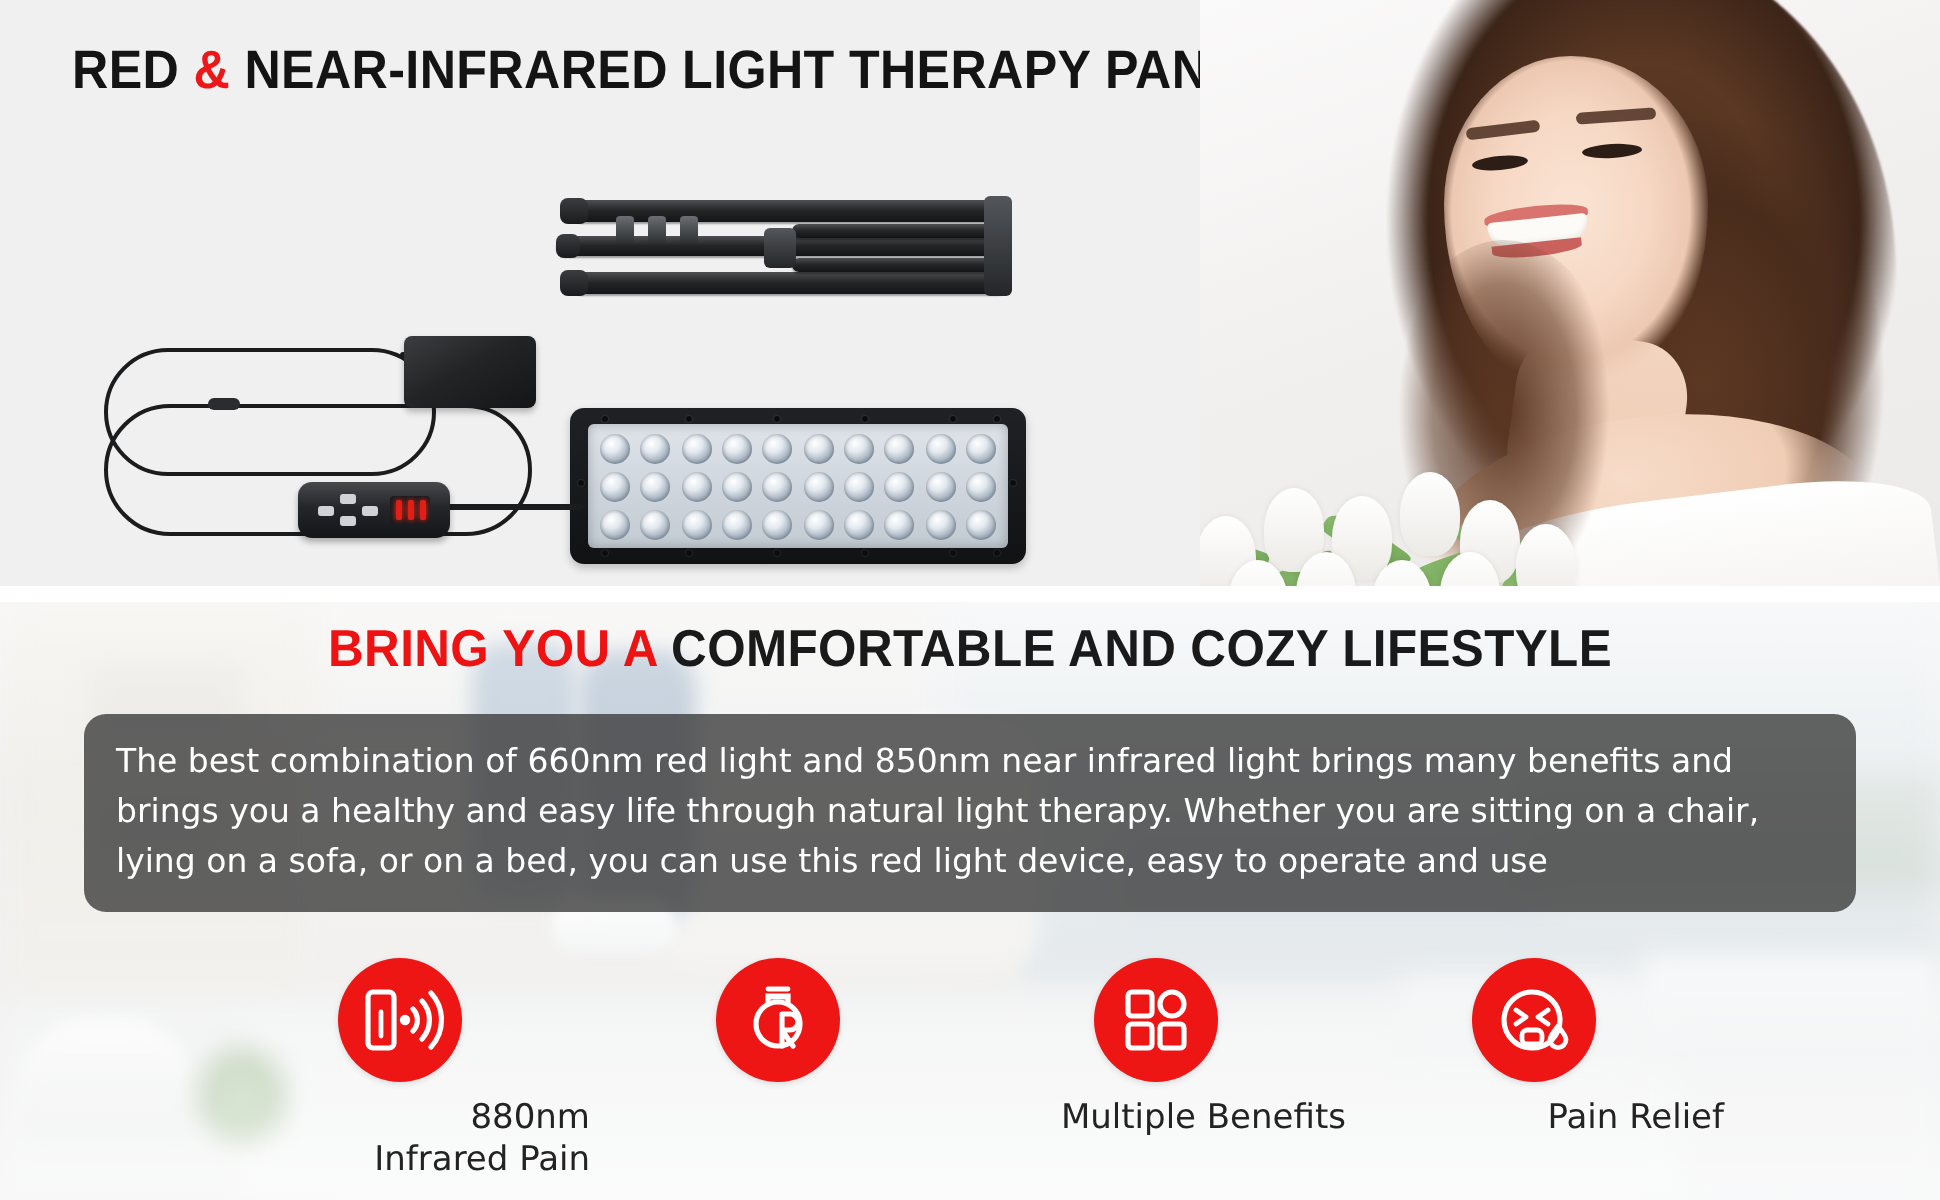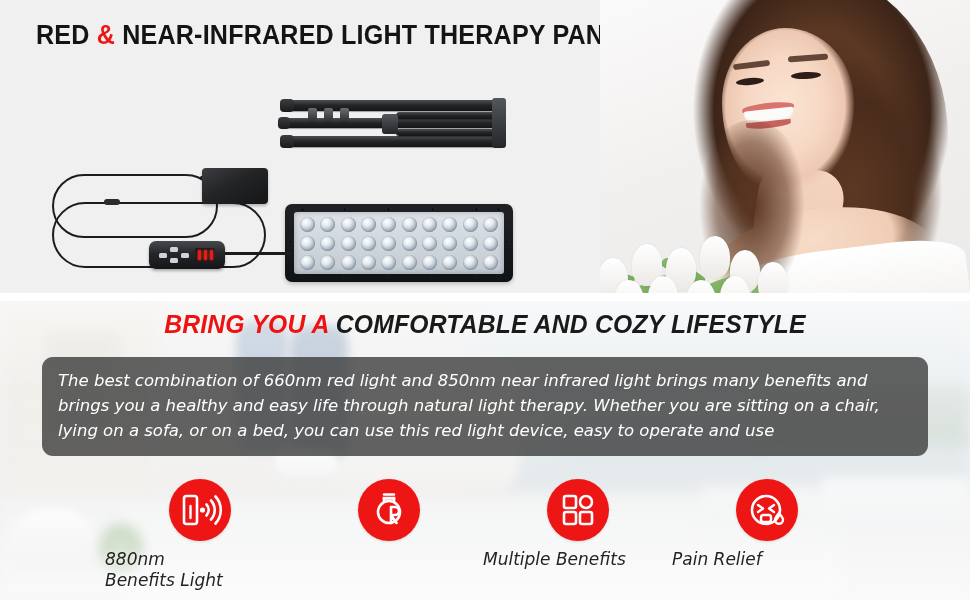--- a/index.html
+++ b/index.html
@@ -116,42 +116,42 @@
   }
   .ctrl-pad{position:absolute;left:10px;top:6px;width:30px;height:16px;}
   .ctrl-btn{position:absolute;background:#cfd2d6;border-radius:1.5px;}
   .ctrl-screen{position:absolute;left:46px;top:7px;width:20px;height:14px;background:#1a1b1d;border-radius:2px;overflow:hidden;}
   .ctrl-dig{position:absolute;top:2px;width:3px;height:10px;background:#e01f16;border-radius:1px;box-shadow:0 0 3px #ff2a1f;}
   .cable{position:absolute;border:2px solid #1b1c1e;border-radius:40px;background:transparent;}
   .cable-str{position:absolute;background:#1b1c1e;border-radius:2px;}
   .cable-joint{position:absolute;width:16px;height:6px;background:#2a2c2f;border-radius:3px;}
 
   
-  .bottom-section{position:absolute;left:0;top:301px;width:970px;height:299px;overflow:hidden;background:#e9ebec;font-style:italic;}
+  .bottom-section{position:absolute;left:0;top:301px;width:970px;height:299px;overflow:hidden;background:#e9ebec;}
   .bg-room{position:absolute;inset:0;}
   .bgr{position:absolute;}
   .bottom-fade{position:absolute;inset:0;background:linear-gradient(180deg,rgba(255,255,255,.52) 0%,rgba(255,255,255,.30) 30%,rgba(255,255,255,.42) 60%,rgba(255,255,255,.62) 100%);}
 
   .sub-title{
     position:absolute;left:50%;transform:translateX(-50%) scaleX(.95);top:8px;
     font-size:26px;font-weight:bold;color:#1a1a1a;white-space:nowrap;letter-spacing:.2px;
   }
   .sub-title .hl{color:#ee1212;}
 
   .desc-box{
     position:absolute;left:42px;top:56px;width:886px;
     background:rgba(60,60,60,.80);
     border-radius:11px;
     padding:11px 16px 13px 16px;box-sizing:border-box;
     color:#ffffff;font-size:16.5px;line-height:25px;
     font-family:"DejaVu Sans","Liberation Sans",sans-serif;
   }
 
   .features{position:absolute;left:0;top:178px;width:970px;height:120px;}
-  .feature{position:absolute;width:190px;text-align:left;}
+  .feature{position:absolute;width:190px;text-align:right;}
   .f-circle{
     width:62px;height:62px;border-radius:50%;background:#ee1515;margin:0 auto;
     position:relative;box-shadow:0 1px 3px rgba(0,0,0,.12);
   }
   .f-label{
     margin-top:8px;font-size:17px;color:#232323;line-height:21px;
     font-family:"DejaVu Sans","Liberation Sans",sans-serif;
     text-shadow:0 0 6px rgba(255,255,255,.85);
   }
   .f-svg{position:absolute;left:0;top:0;width:62px;height:62px;}
@@ -328,21 +328,21 @@
             <rect x="15" y="17" width="13" height="28" rx="2.5" fill="none" stroke="#fff" stroke-width="2.6"></rect>
             <line x1="21.5" y1="27" x2="21.5" y2="39" stroke="#fff" stroke-width="2.4" stroke-linecap="round"></line>
             <circle cx="33.5" cy="31" r="2.6" fill="#fff"></circle>
             <path d="M37.5 25.5a8 8 0 0 1 0 11" fill="none" stroke="#fff" stroke-width="2.6" stroke-linecap="round"></path>
             <path d="M42 21.5a14 14 0 0 1 0 19" fill="none" stroke="#fff" stroke-width="2.6" stroke-linecap="round"></path>
             <path d="M46.5 17.5a20 20 0 0 1 0 27" fill="none" stroke="#fff" stroke-width="2.6" stroke-linecap="round"></path>
           </svg>
         </div>
         <div class="f-label">
           <span>880nm</span><br>
-          <span>Benefits Light</span>
+          <span>Infrared Pain</span>
         </div>
       </div>
 
       <div class="feature" style="left:294px;top:0;">
         <div class="f-circle">
           <svg class="f-svg" viewBox="0 0 62 62">
             <path d="M31 44a11 11 0 1 1 0-22 11 11 0 0 1 0 22z" fill="none" stroke="#fff" stroke-width="2.6"></path>
             <path d="M26 24V19h10v5" fill="none" stroke="#fff" stroke-width="2.6"></path>
             <line x1="26" y1="15.5" x2="36" y2="15.5" stroke="#fff" stroke-width="2.4" stroke-linecap="round"></line>
             <line x1="26" y1="19.5" x2="36" y2="19.5" stroke="#fff" stroke-width="2.4" stroke-linecap="round"></line>

